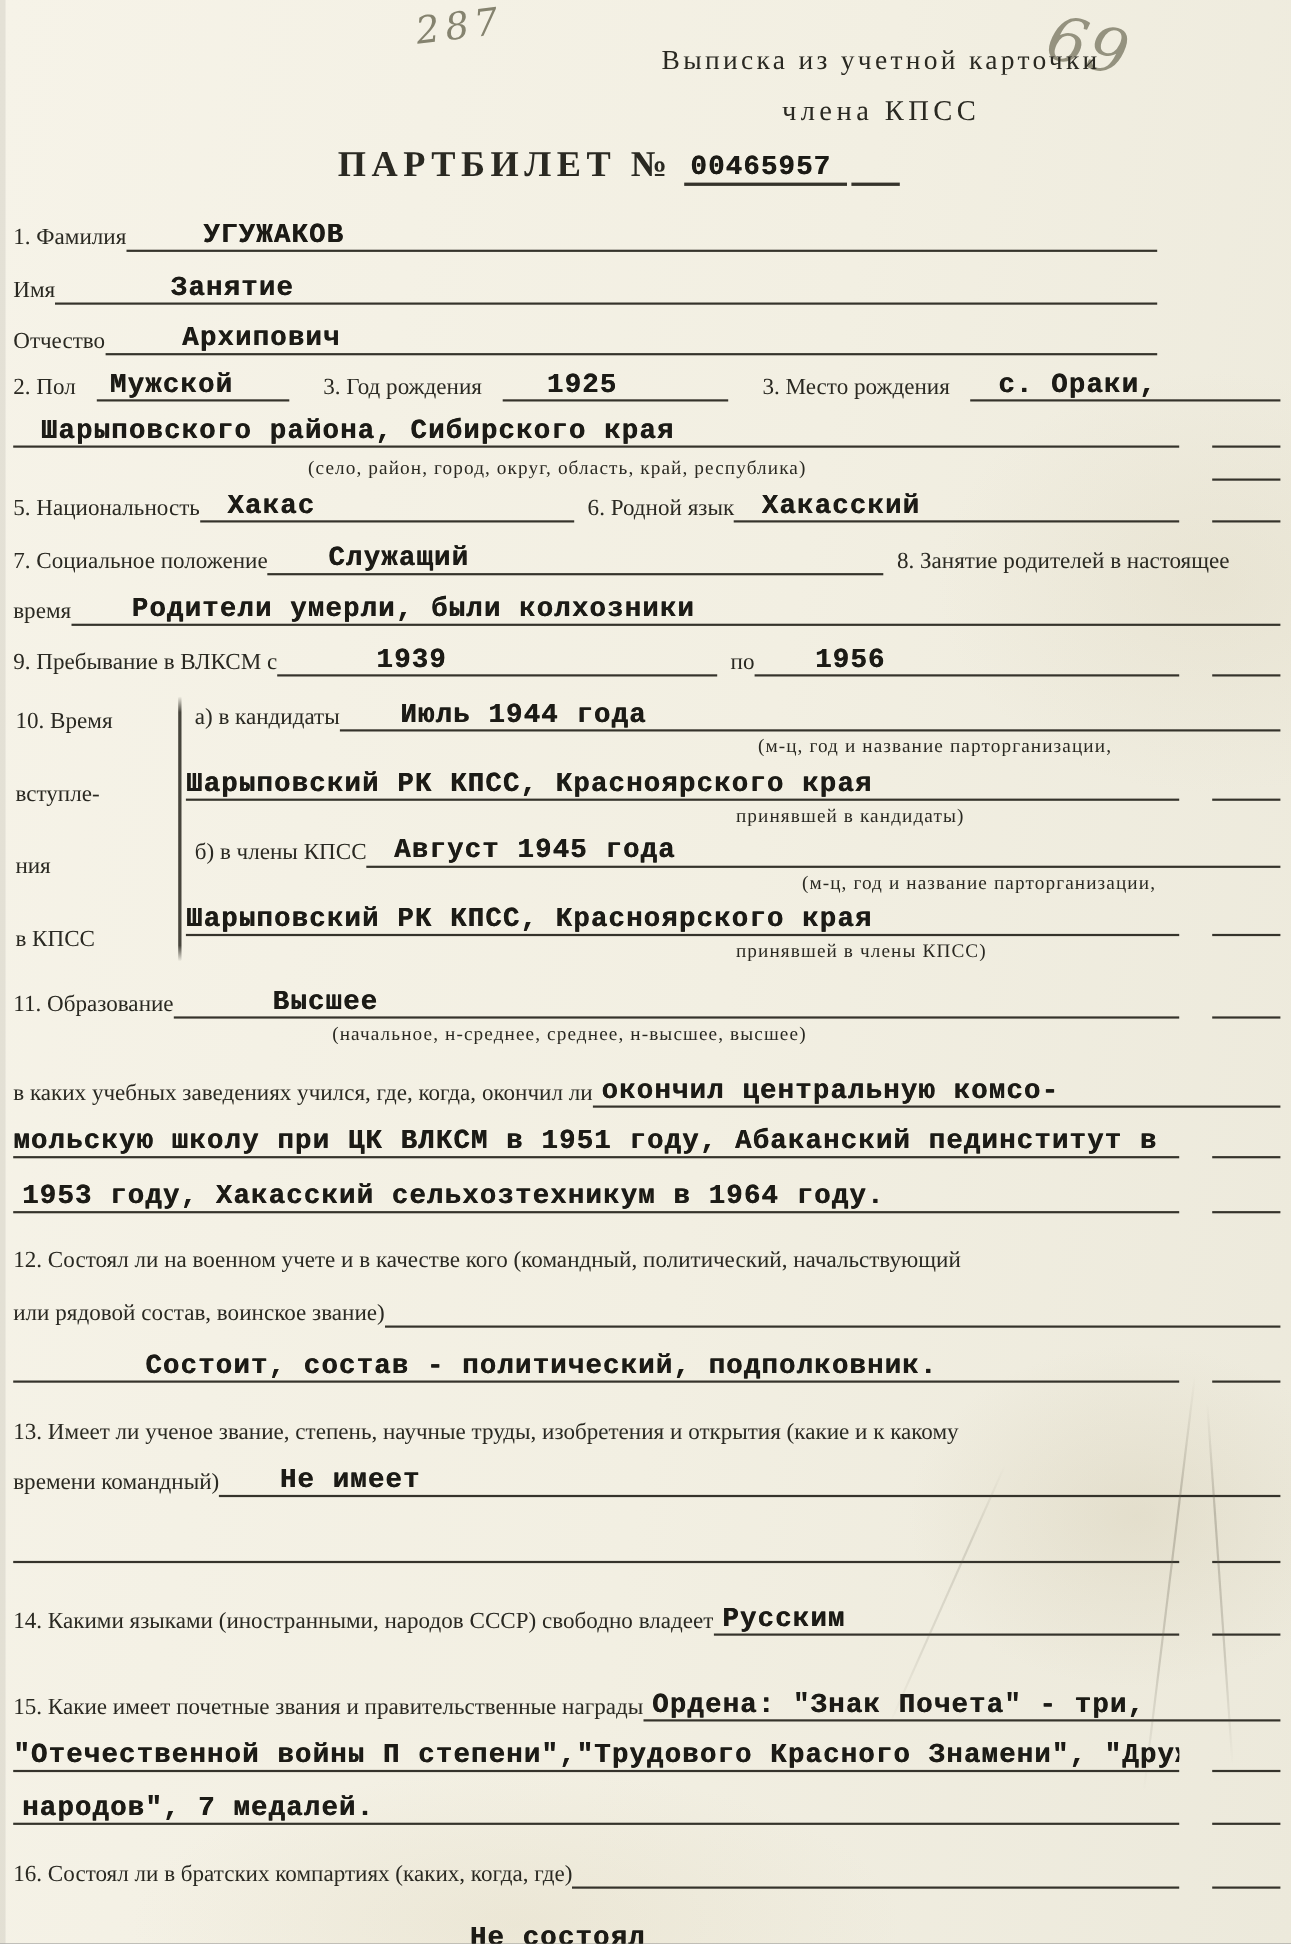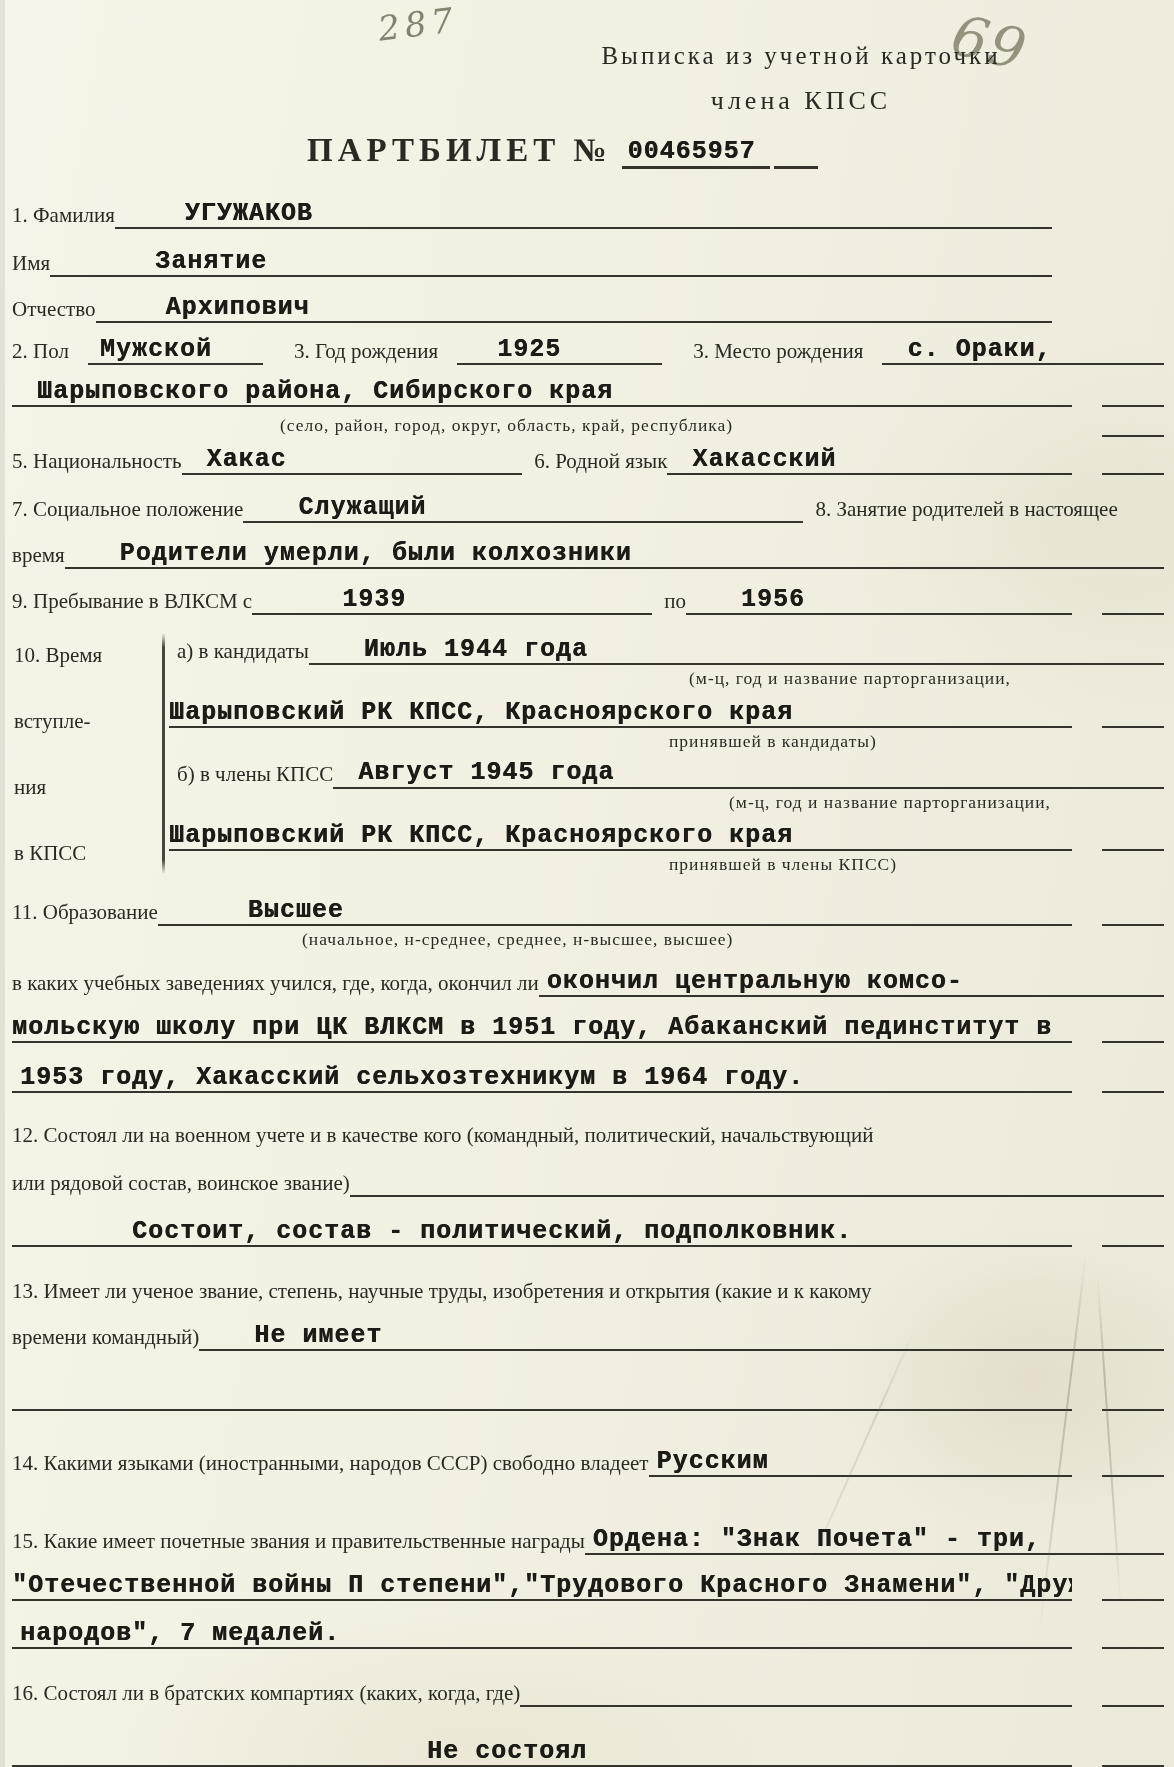--- a/index.html
+++ b/index.html
@@ -51,21 +51,21 @@
   .hint{font-size:17.5px;letter-spacing:1px;white-space:nowrap;line-height:1.3;}
   .hint-row{display:flex;align-items:flex-end;min-height:22px;}
   
   .sec10{display:flex;margin-top:14px;}
   .s10-margin{flex:0 0 146px;display:flex;flex-direction:column;justify-content:space-between;padding:14px 0 10px 2px;}
   .s10-margin div{font-size:21px;}
   .s10-rule{flex:0 0 3px;background:linear-gradient(to bottom, rgba(40,38,30,.0), rgba(40,38,30,.85) 6%, rgba(40,38,30,.85) 94%, rgba(40,38,30,0));margin:4px 4px 2px 2px;border-radius:2px;}
   .s10-content{flex:1 1 auto;display:flex;flex-direction:column;}
   .mt2{margin-top:2px;} .mt6{margin-top:6px;} .mt8{margin-top:8px;}
   .mt12{margin-top:12px;} .mt14{margin-top:12px;gap:19px;} .mt16{margin-top:16px;} .mt18{margin-top:18px;}
-  .mt20{margin-top:20px;} .mt24{margin-top:16px;justify-content:center;} .mt28{margin-top:28px;}
+  .mt20{margin-top:20px;} .mt24{margin-top:26px;justify-content:center;} .mt28{margin-top:28px;}
   .mt30{margin-top:30px;} .mt36{margin-top:36px;} .mt48{margin-top:48px;}
   .plain{font-size:21px;line-height:1.35;white-space:nowrap;}
   
   .crease{position:absolute;width:2px;background:linear-gradient(to bottom, rgba(0,0,0,0), rgba(95,90,75,.30) 30%, rgba(95,90,75,.22) 70%, rgba(0,0,0,0));}
   .crease1{left:1062px;top:1250px;height:380px;transform:rotate(7deg);}
   .crease2{left:1108px;top:1275px;height:330px;transform:rotate(-4deg);}
   .crease3{left:860px;top:1320px;height:260px;transform:rotate(24deg);opacity:.6;}
 </style>
 </head>
 <body>

